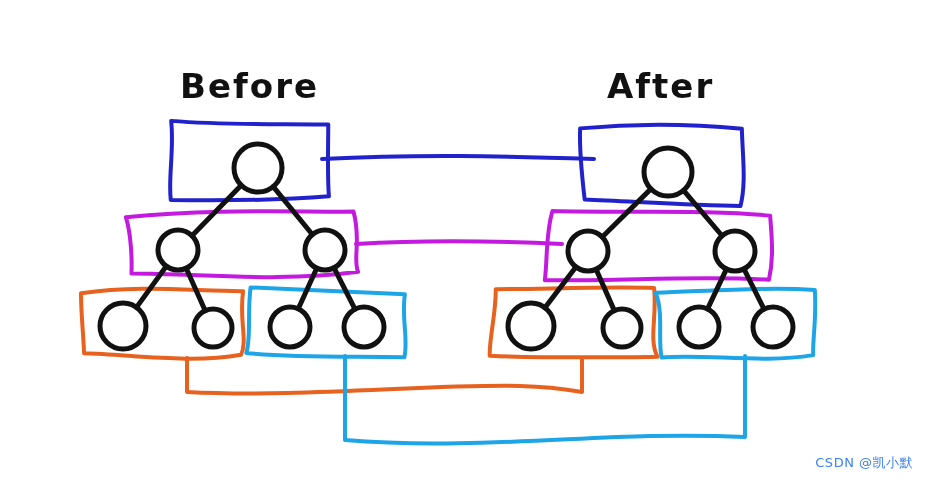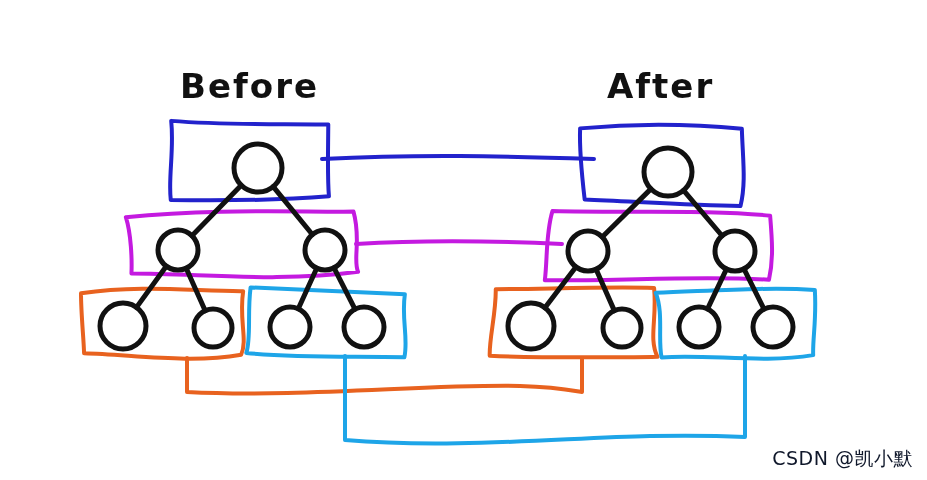--- a/index.html
+++ b/index.html
@@ -26,22 +26,22 @@
     font-weight: 700;
     font-size: 34px;
     fill: #111111;
     letter-spacing: 2px;
   }
   .watermark {
     position: absolute;
     right: 14px;
     bottom: 8px;
     font-family: "DejaVu Sans", sans-serif;
-    font-size: 19px;
-    color: #0f172a;
+    font-size: 13px;
+    color: #3b82f6;
     letter-spacing: 0.5px;
     white-space: nowrap;
     user-select: none;
   }
   .node-circle {
     fill: none;
     stroke: #111111;
     stroke-width: 5;
     stroke-linecap: round;
   }

